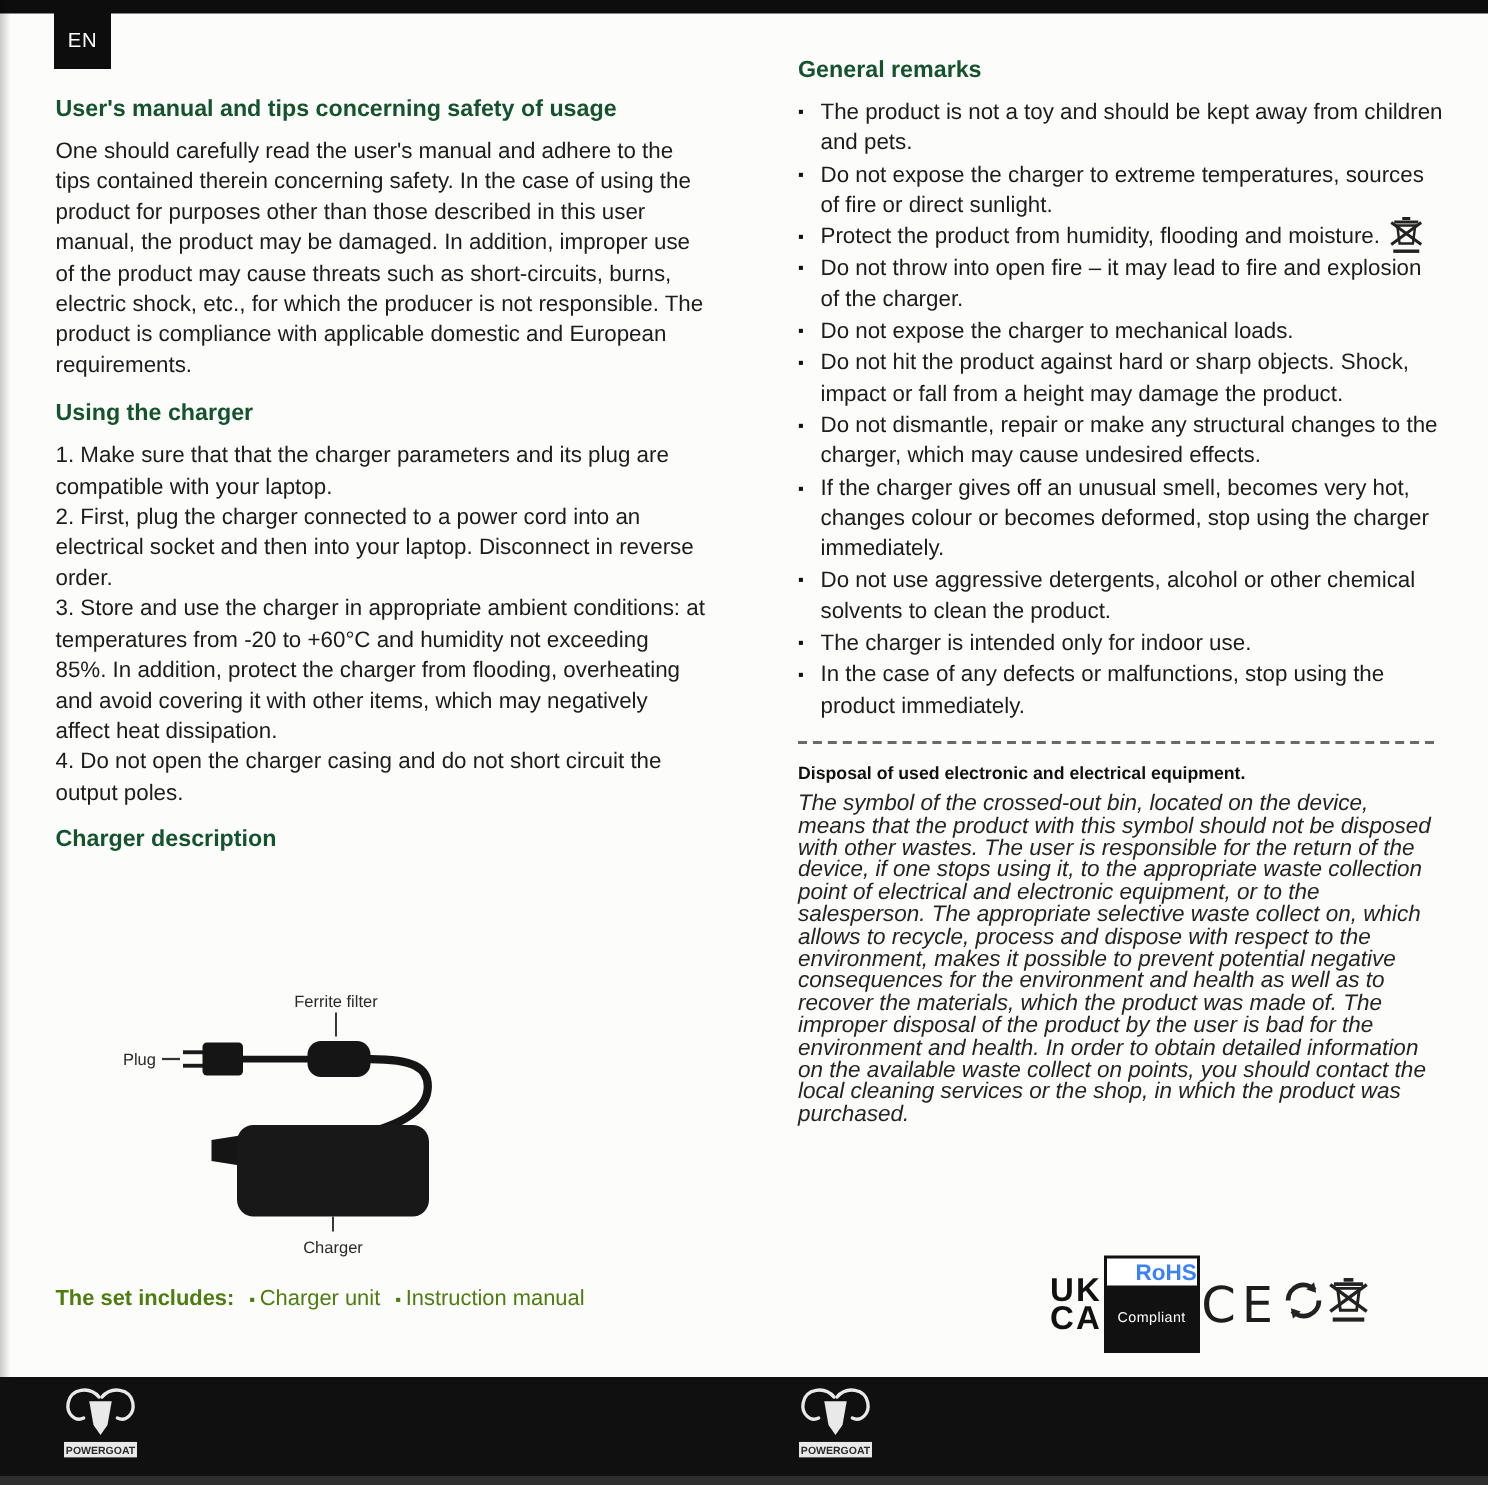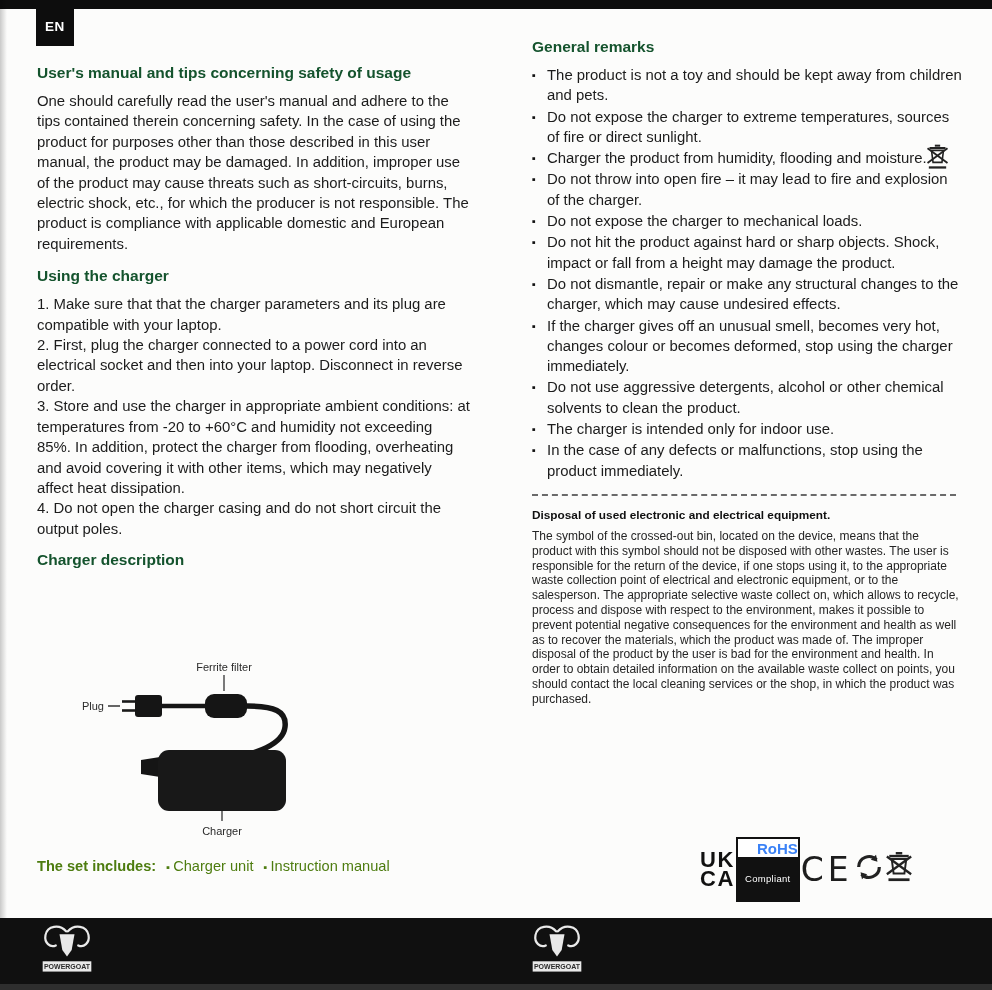--- a/index.html
+++ b/index.html
@@ -22,21 +22,21 @@
     pointer-events: none;
   }
   .topbar {
     position: absolute; top: 0; left: 0; right: 0; height: 9px;
     background: #0d0d0d;
   }
   .lang-badge {
     position: absolute; left: 36px; top: 6px; width: 38px; height: 40px;
     background: #0d0d0d; color: #fff;
     display: flex; align-items: center; justify-content: center;
-    font-weight: 700; font-size: 13.5px; letter-spacing: .5px;
+    font-weight: 400; font-size: 13.5px; letter-spacing: .5px;
   }
 
   .col-left  { position: absolute; left: 37px;  top: 64px; width: 433px; }
   .col-right { position: absolute; left: 532px; top: 38px; width: 430px; }
 
   .sec-heading {
     font-size: 15.5px; font-weight: 700; color: #14532d;
     margin-bottom: 9px;
   }
   .body-text {
@@ -57,21 +57,21 @@
   ul.remarks li::before {
     content: "▪"; position: absolute; left: 0; top: 0;
     font-size: 11px; line-height: 20.3px; color: #111;
   }
 
   .dashed-divider {
     border-top: 2px dashed #6a6a6a;
     margin: 13px 0 12px 0; width: 424px;
   }
   .small-heading { font-size: 11.8px; font-weight: 700; color: #101010; margin-bottom: 7px; }
-  .small-text { font-size: 12px; line-height: 14.8px; color: #242424; width: 428px; }
+  .small-text { font-size: 15px; line-height: 14.8px; color: #242424; width: 428px; font-style: italic; }
 
   
   .diagram { position: absolute; left: 72px; top: 658px; }
   svg text { font-family: "Liberation Sans", sans-serif; fill: #2a2a2a; }
 
   
   .set-line {
     position: absolute; left: 37px; top: 858px;
     font-size: 14.6px; color: #4d7c0f;
     display: flex; align-items: baseline; gap: 10px;
@@ -166,21 +166,21 @@
     <span class="set-label">The set includes:</span>
     <span class="set-item"><span>Charger unit</span></span>
     <span class="set-item"><span>Instruction manual</span></span>
   </div>
 
   <div class="col-right">
     <div class="sec-heading">General remarks</div>
     <ul class="remarks">
       <li>The product is not a toy and should be kept away from children and pets.</li>
       <li>Do not expose the charger to extreme temperatures, sources of fire or direct sunlight.</li>
-      <li>Charger the product from humidity, flooding and moisture.</li>
+      <li>Protect the product from humidity, flooding and moisture.</li>
       <li>Do not throw into open fire – it may lead to fire and explosion of the charger.</li>
       <li>Do not expose the charger to mechanical loads.</li>
       <li>Do not hit the product against hard or sharp objects. Shock, impact or fall from a height may damage the product.</li>
       <li>Do not dismantle, repair or make any structural changes to the charger, which may cause undesired effects.</li>
       <li>If the charger gives off an unusual smell, becomes very hot, changes colour or becomes deformed, stop using the charger immediately.</li>
       <li>Do not use aggressive detergents, alcohol or other chemical solvents to clean the product.</li>
       <li>The charger is intended only for indoor use.</li>
       <li>In the case of any defects or malfunctions, stop using the product immediately.</li>
     </ul>
 

